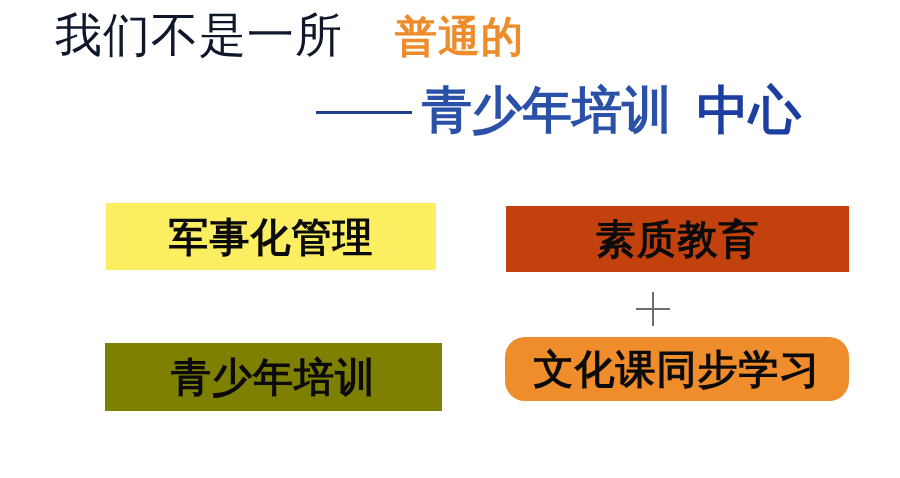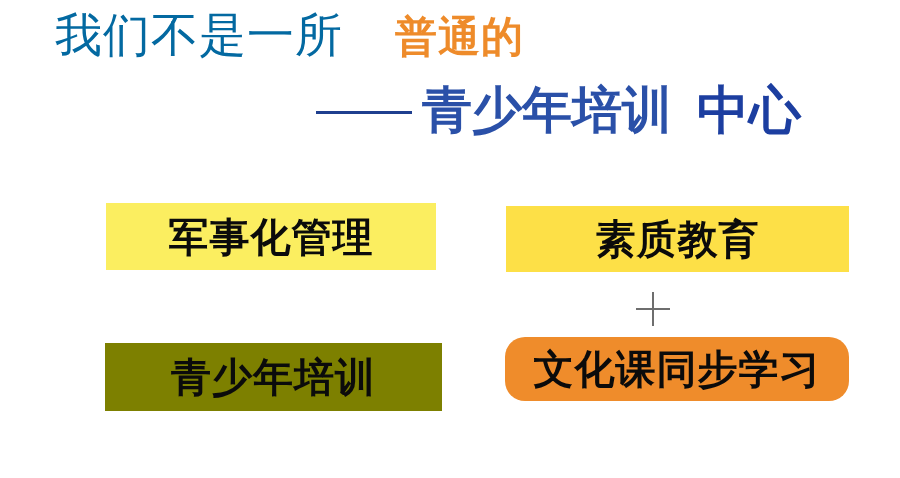--- a/index.html
+++ b/index.html
@@ -37,21 +37,21 @@
     top: 4px;
     display: flex;
     align-items: baseline;
     white-space: nowrap;
   }
 
   .head-lead {
     font-size: 47px;
     line-height: 62px;
     font-weight: 400;
-    color: #0369a1;
+    color: #0f172a;
     letter-spacing: 1px;
   }
 
   .head-emph {
     font-size: 42px;
     line-height: 62px;
     font-weight: 700;
     color: #ee8b2a;
     margin-left: 52px;
     letter-spacing: 1px;
@@ -126,21 +126,21 @@
     background: #fbee60;
   }
   .fbox-1 .flabel { font-size: 40px; line-height: 40px; }
 
   
   .fbox-2 {
     left: 481px;
     top: 206px;
     width: 343px;
     height: 66px;
-    background: #fde047;
+    background: #c2410c;
   }
   .fbox-2 .flabel { font-size: 40px; line-height: 40px; }
 
   
   .fbox-3 {
     left: 80px;
     top: 343px;
     width: 337px;
     height: 68px;
     background: #7d8000;

